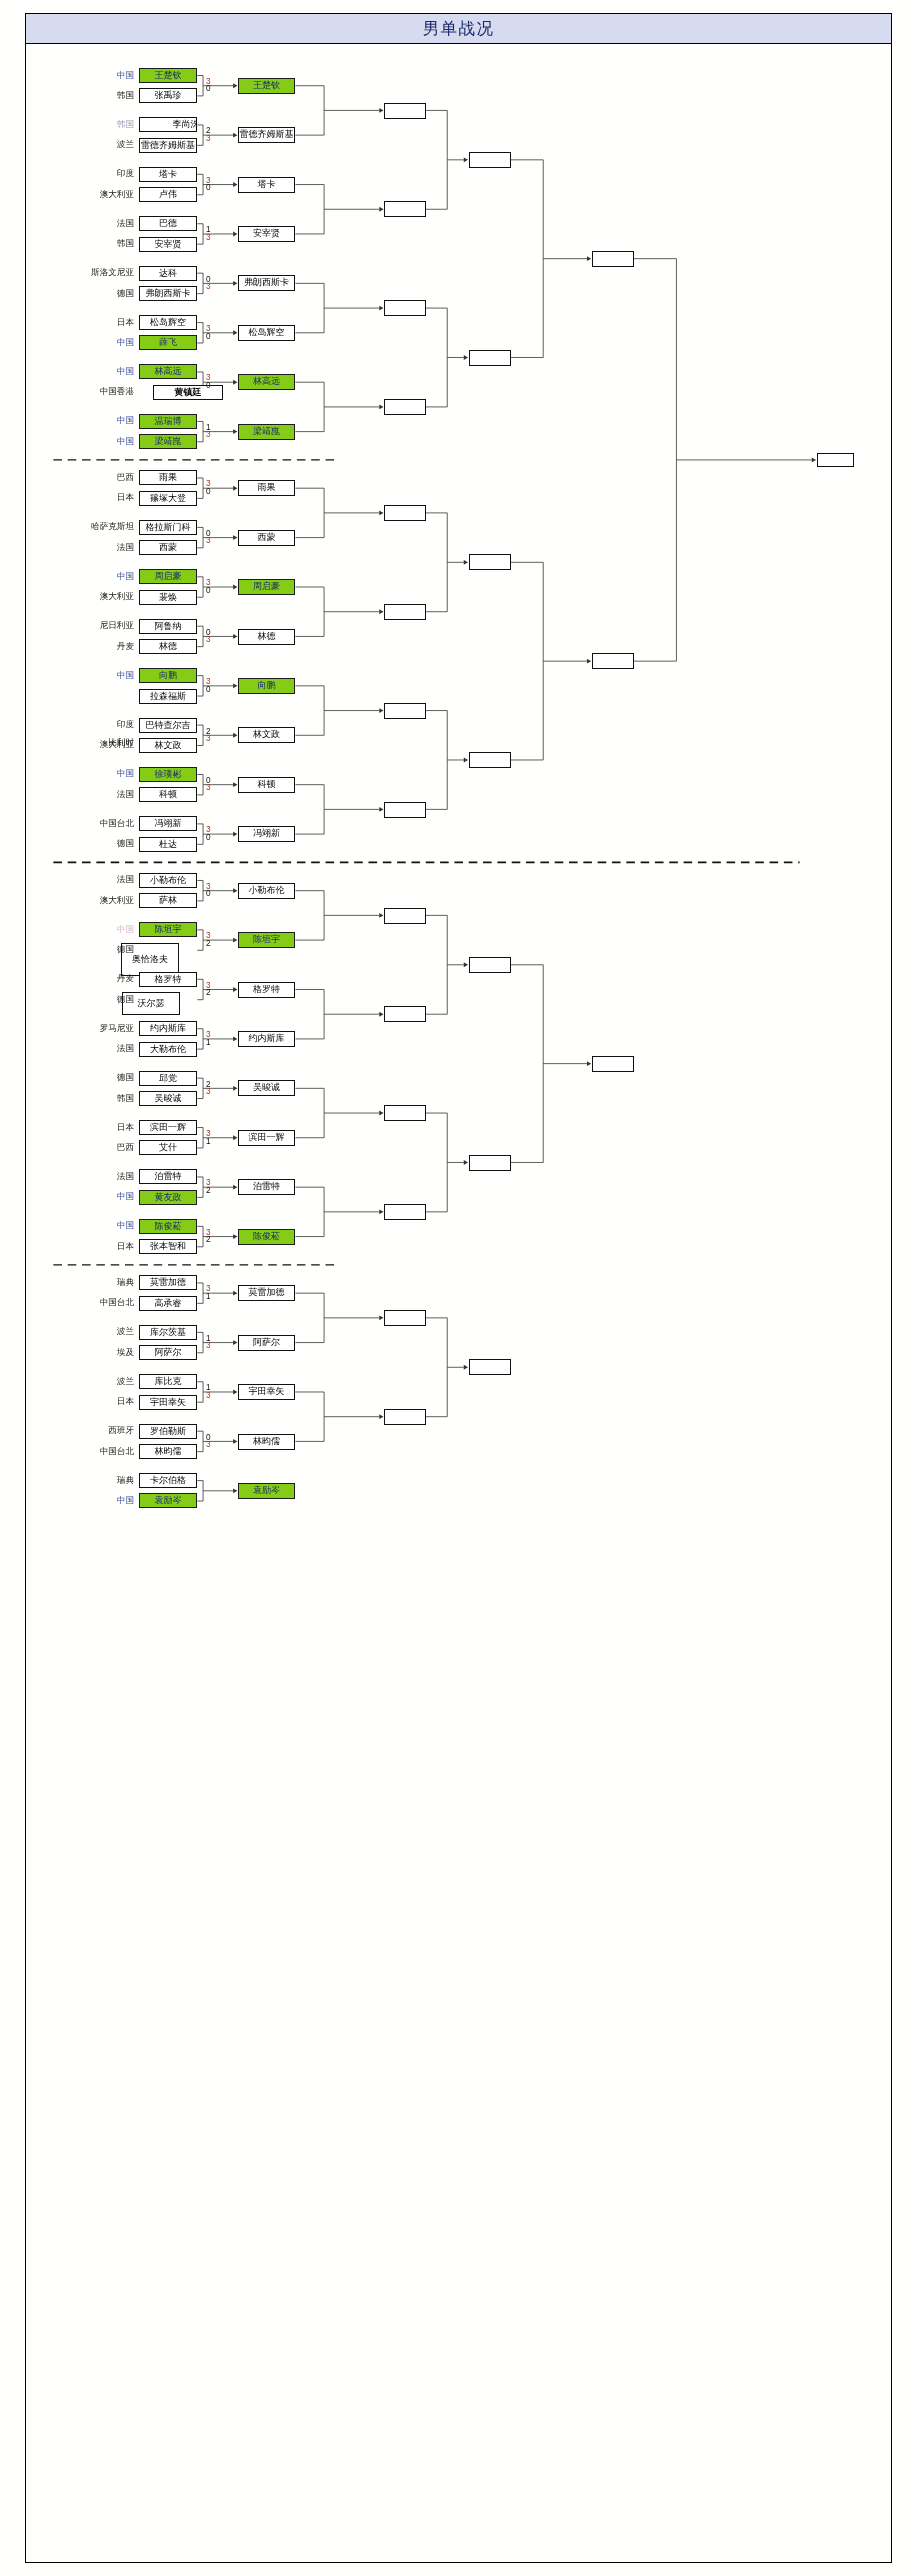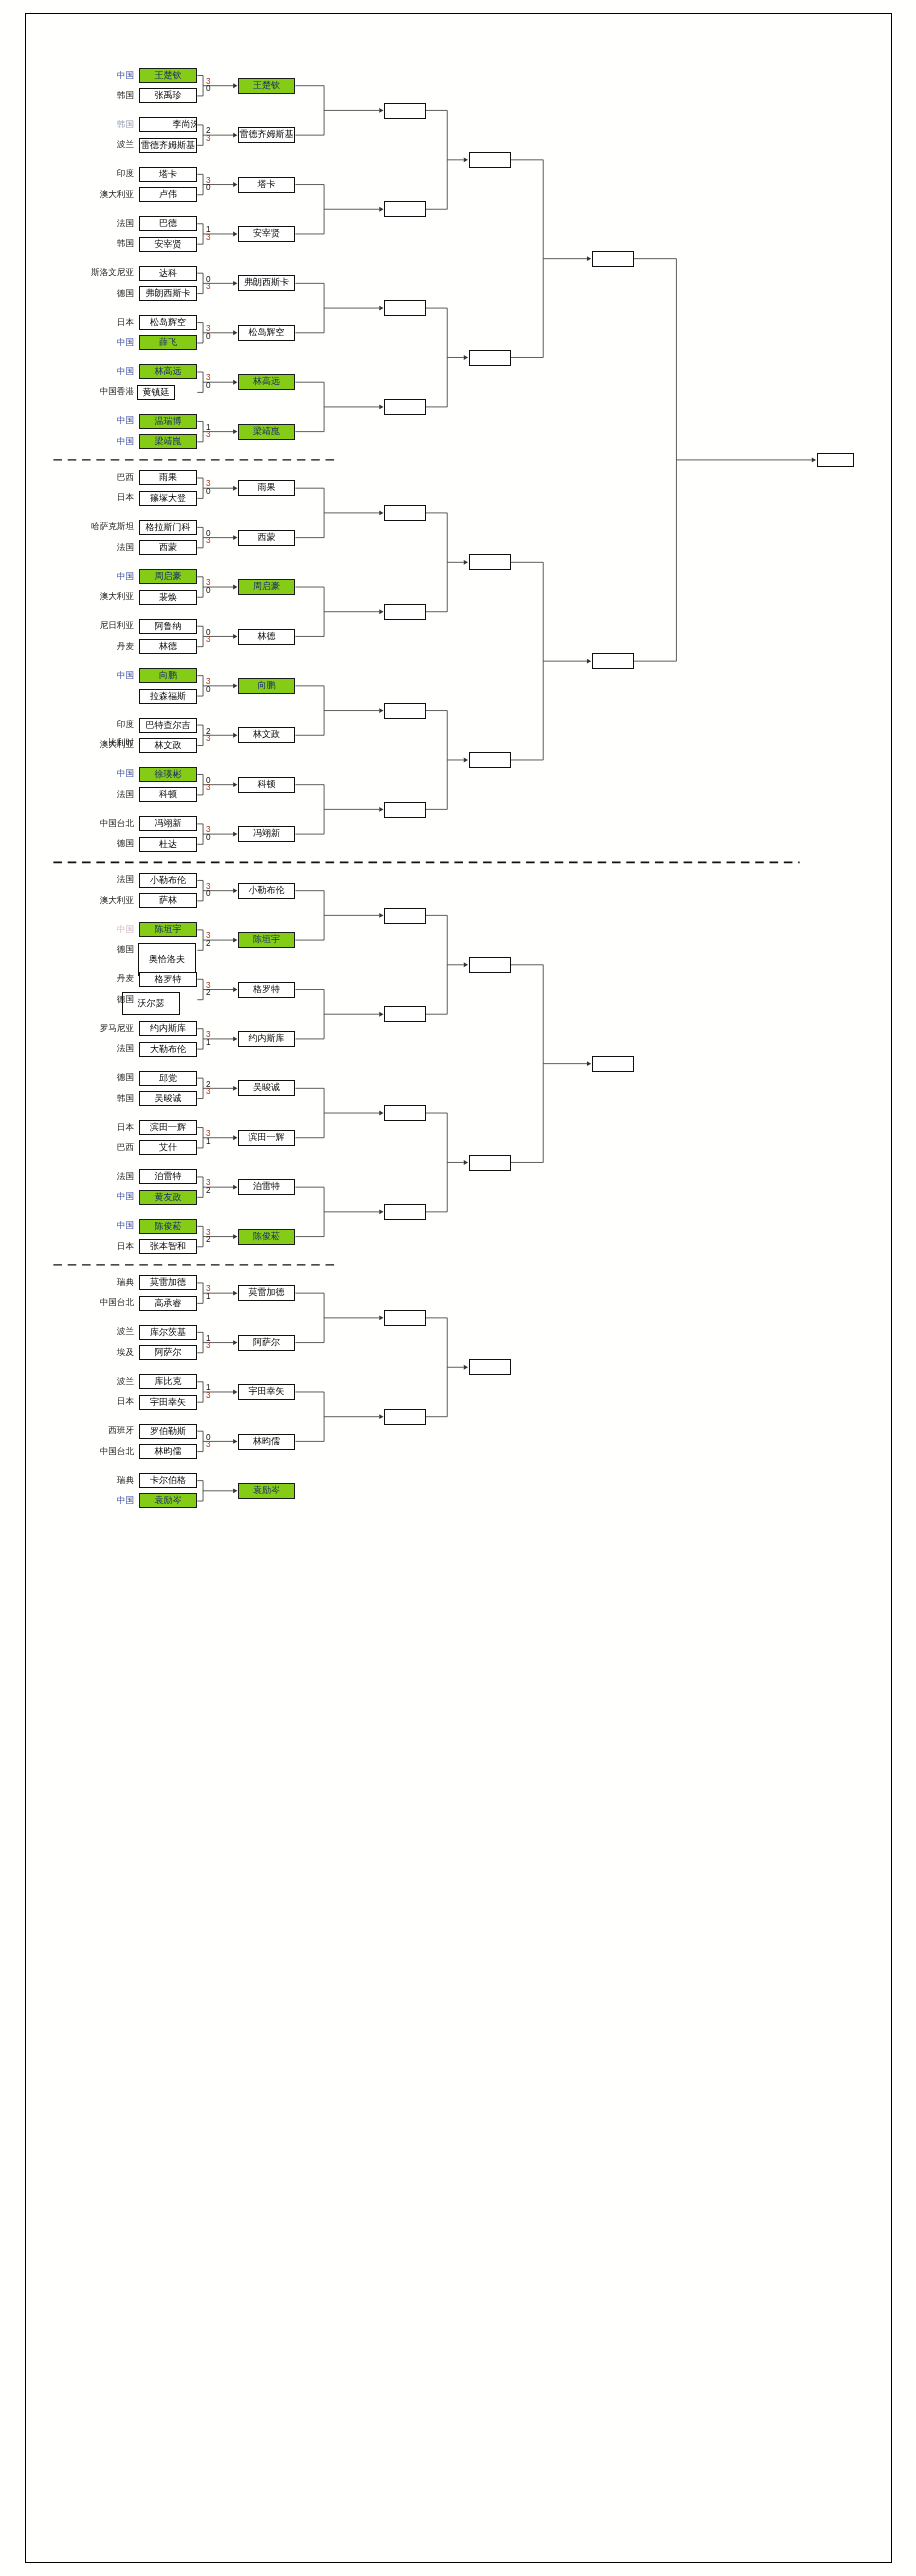--- a/index.html
+++ b/index.html
@@ -44,20 +44,23 @@
 
   
   svg.wires{position:absolute;left:0;top:0;width:864px;height:2518px;overflow:visible;}
 </style>
 </head>
 <body>
 
 <div id="page">
   <div id="frame">
 
+    <div id="titlebar">
+      <span class="t">男单战况</span>
+    </div>
 
     <div id="canvas">
       <svg class="wires" xmlns="http://www.w3.org/2000/svg" viewBox="0 0 1206 3516" width="864" height="2518">
           <line x1="239" y1="44" x2="247" y2="44" stroke="#333" stroke-width="1.1"></line>
           <line x1="239" y1="72.5" x2="247" y2="72.5" stroke="#333" stroke-width="1.1"></line>
           <line x1="247" y1="44" x2="247" y2="72.5" stroke="#333" stroke-width="1.1"></line>
           <line x1="247" y1="58.25" x2="289" y2="58.25" stroke="#333" stroke-width="1.1"></line>
           <polygon points="289,54.85 295,58.25 289,61.65" fill="#333"></polygon>
           <line x1="239" y1="113" x2="247" y2="113" stroke="#333" stroke-width="1.1"></line>
           <line x1="239" y1="141.5" x2="247" y2="141.5" stroke="#333" stroke-width="1.1"></line>
@@ -361,21 +364,21 @@
           <div class="sc w" style="left: 180px; top: 243px;">3</div>
           <div class="bx r1" style="left: 113px; top: 271px; width: 58px; height: 15px;">松岛辉空</div>
           <div class="cty" style="top: 279px; left: 29px; width: 79px;">日本</div>
           <div class="sc w" style="left: 180px; top: 285px;">3</div>
           <div class="bx r1 cn" style="left: 113px; top: 291px; width: 58px; height: 15px;">薛飞</div>
           <div class="cty blue" style="top: 299px; left: 29px; width: 79px;">中国</div>
           <div class="sc l" style="left: 180px; top: 293px;">0</div>
           <div class="bx r1 cn" style="left: 113px; top: 320px; width: 58px; height: 15px;">林高远</div>
           <div class="cty blue" style="top: 328px; left: 29px; width: 79px;">中国</div>
           <div class="sc w" style="left: 180px; top: 334px;">3</div>
-          <div class="bx r1" style="left: 111px; top: 341px; width: 38px; height: 15px;">黄镇廷</div>
+          <div class="bx r1" style="left: 127px; top: 341px; width: 70px; height: 15px; font-weight: bold;">黄镇廷</div>
           <div class="cty" style="top: 348px; left: 29px; width: 79px;">中国香港</div>
           <div class="sc l" style="left: 180px; top: 342px;">0</div>
           <div class="bx r1 cn" style="left: 113px; top: 370px; width: 58px; height: 15px;">温瑞博</div>
           <div class="cty blue" style="top: 377px; left: 29px; width: 79px;">中国</div>
           <div class="sc l" style="left: 180px; top: 384px;">1</div>
           <div class="bx r1 cn" style="left: 113px; top: 390px; width: 58px; height: 15px;">梁靖崑</div>
           <div class="cty blue" style="top: 398px; left: 29px; width: 79px;">中国</div>
           <div class="sc w" style="left: 180px; top: 391px;">3</div>
           <div class="bx r1" style="left: 113px; top: 426px; width: 58px; height: 15px;">雨果</div>
           <div class="cty" style="top: 434px; left: 29px; width: 79px;">巴西</div>
@@ -427,21 +430,21 @@
           <div class="sc l" style="left: 180px; top: 794px;">0</div>
           <div class="bx r1" style="left: 113px; top: 829px; width: 58px; height: 15px;">小勒布伦</div>
           <div class="cty" style="top: 836px; left: 29px; width: 79px;">法国</div>
           <div class="sc w" style="left: 180px; top: 843px;">3</div>
           <div class="bx r1" style="left: 113px; top: 849px; width: 58px; height: 15px;">萨林</div>
           <div class="cty" style="top: 857px; left: 29px; width: 79px;">澳大利亚</div>
           <div class="sc l" style="left: 180px; top: 850px;">0</div>
           <div class="bx r1 cn" style="left: 113px; top: 878px; width: 58px; height: 15px;">陈垣宇</div>
           <div class="cty blue pink" style="top: 886px; left: 29px; width: 79px;">中国</div>
           <div class="sc w" style="left: 180px; top: 892px;">3</div>
-          <div class="bx r1" style="left: 112px; top: 899px; width: 58px; height: 33px;">奥恰洛夫</div>
+          <div class="bx r1" style="left: 95px; top: 899px; width: 58px; height: 33px;">奥恰洛夫</div>
           <div class="cty" style="top: 906px; left: 29px; width: 79px;">德国</div>
           <div class="sc l" style="left: 180px; top: 900px;">2</div>
           <div class="bx r1" style="left: 113px; top: 928px; width: 58px; height: 15px;">格罗特</div>
           <div class="cty" style="top: 935px; left: 29px; width: 79px;">丹麦</div>
           <div class="sc w" style="left: 180px; top: 942px;">3</div>
           <div class="bx r1" style="left: 96px; top: 948px; width: 58px; height: 23px;">沃尔瑟</div>
           <div class="cty" style="top: 956px; left: 29px; width: 79px;">德国</div>
           <div class="sc l" style="left: 180px; top: 949px;">2</div>
           <div class="bx r1" style="left: 113px; top: 977px; width: 58px; height: 15px;">约内斯库</div>
           <div class="cty" style="top: 985px; left: 29px; width: 79px;">罗马尼亚</div>

